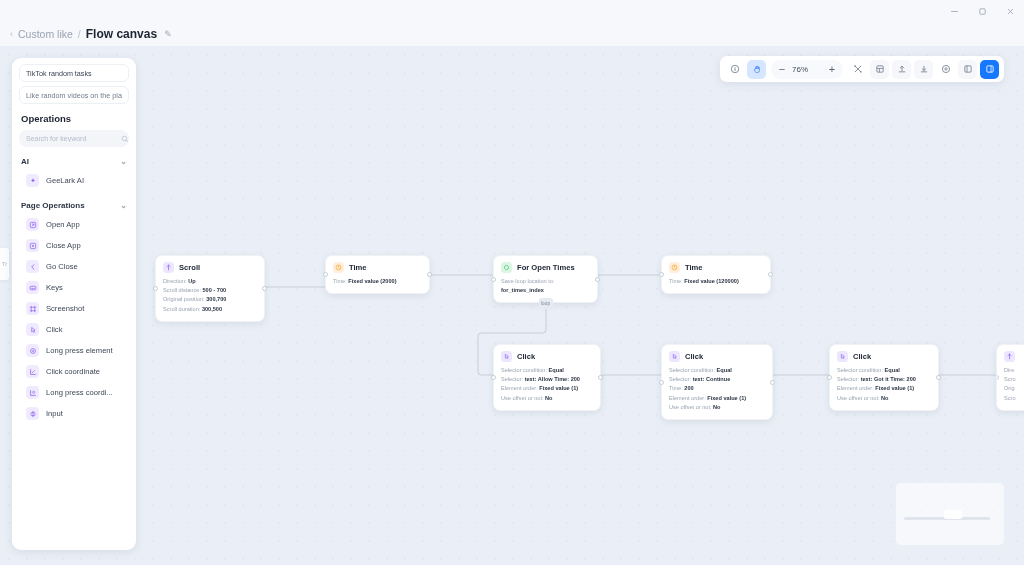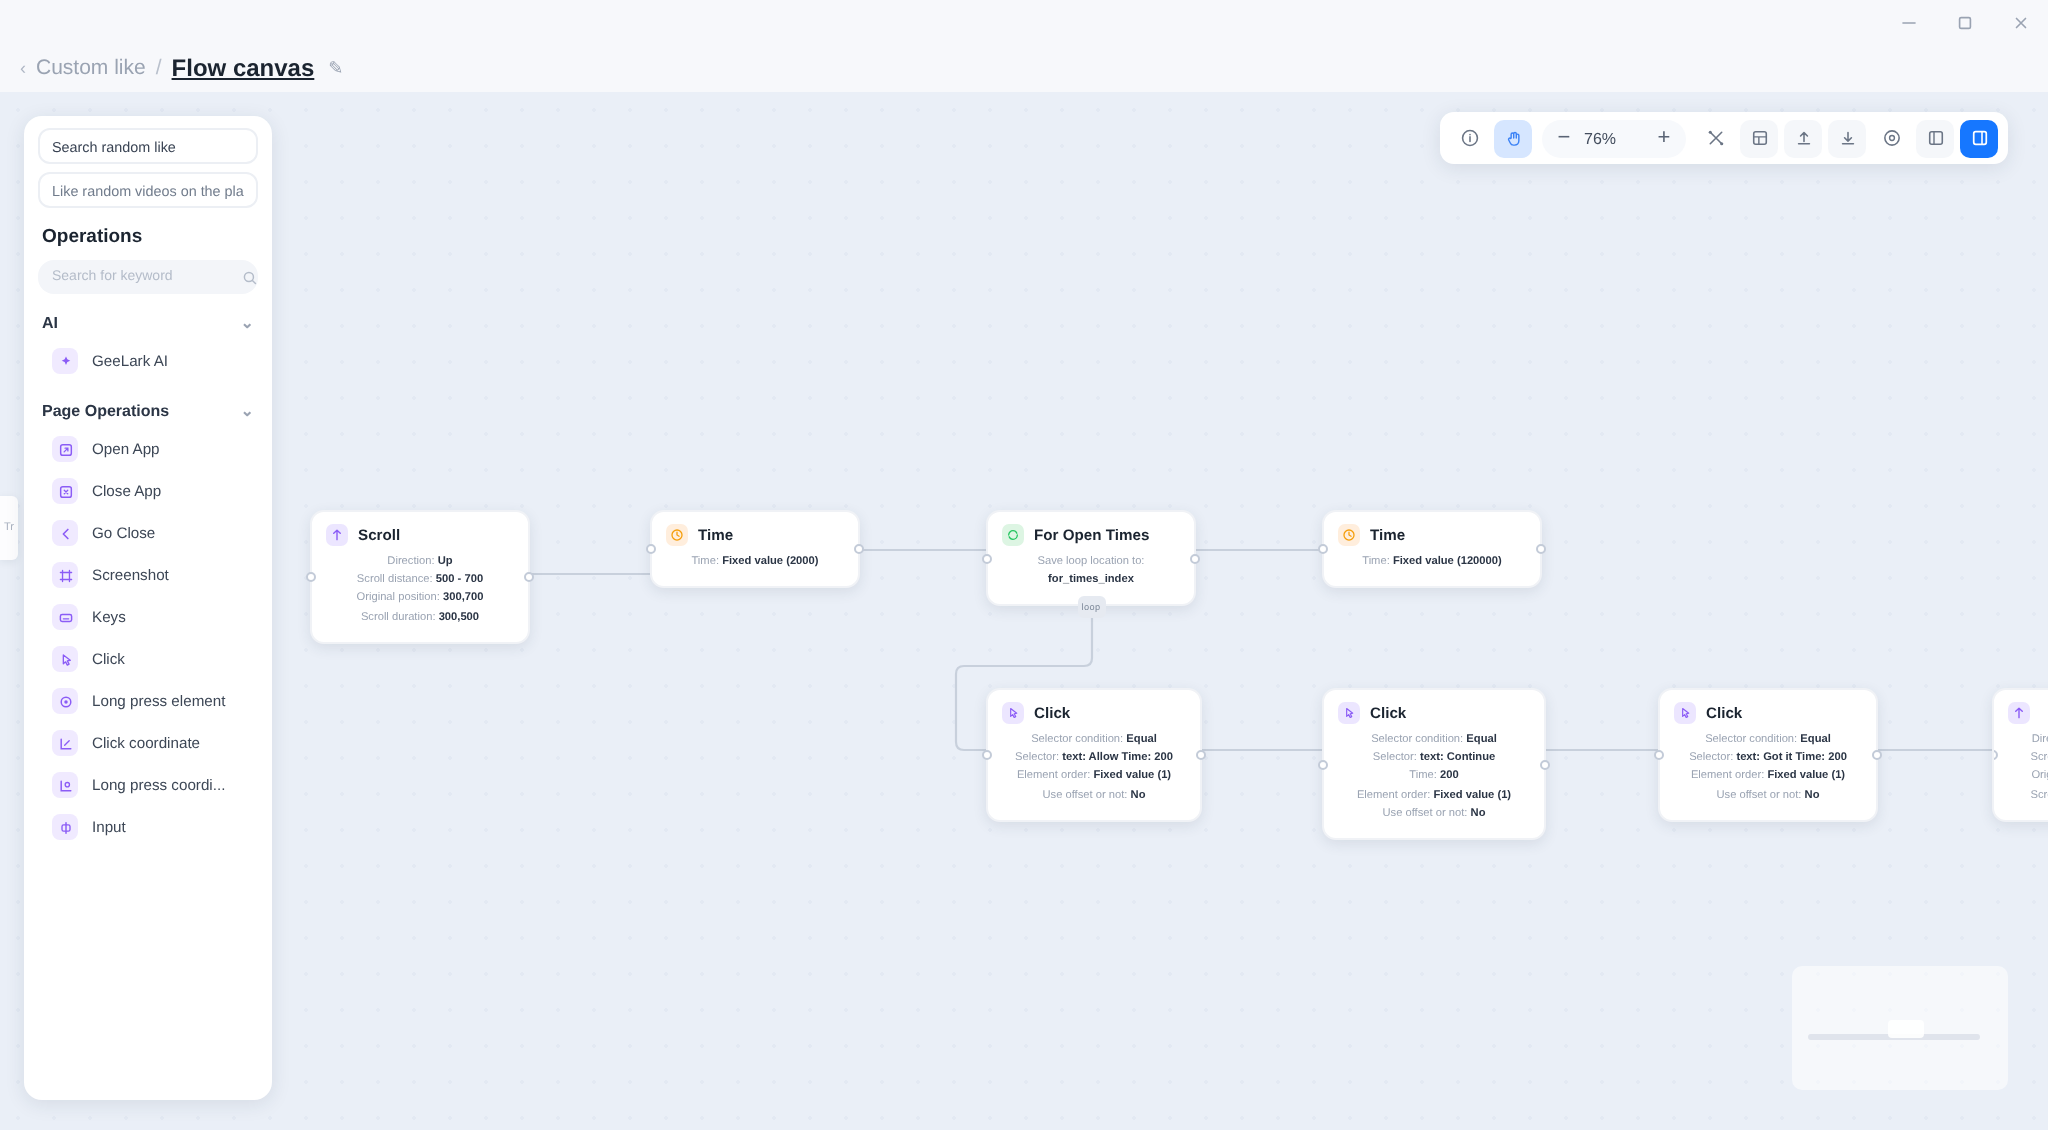--- a/index.html
+++ b/index.html
@@ -26,21 +26,21 @@
 
   
   .header {
     position: absolute; top: 22px; left: 0; width: 1024px; height: 24px;
     background: #f7f8fb;
     display: flex; align-items: center; padding-left: 10px; gap: 5px;
   }
   .bc-back { color: #aeb6c4; font-size: 9px; line-height: 1; }
   .bc-parent { color: #9aa3b2; font-size: 10.5px; }
   .bc-sep { color: #b9c0cc; font-size: 10.5px; }
-  .bc-current { color: #1b2430; font-size: 12px; font-weight: bold; text-decoration: underline; }
+  .bc-current { color: #1b2430; font-size: 12px; font-weight: bold; }
   .bc-edit { color: #9aa3b2; font-size: 9px; margin-left: 2px; }
 
   
   .canvas {
     position: absolute; top: 46px; left: 0; width: 1024px; height: 519px;
     background: #eaeff7;
     overflow: hidden;
   }
   .canvas::before {
     content: ""; position: absolute; inset: 0;
@@ -139,21 +139,20 @@
   }
   .zval { font-size: 8px; color: #444e5e; min-width: 30px; text-align: left; }
 
   
   .node {
     position: absolute; background: #ffffff; border-radius: 7px;
     box-shadow: 0 2px 7px rgba(40,55,80,.10);
     border: 1px solid #f0f2f6;
     padding: 6px 7px 7px 7px;
     z-index: 10;
-    text-align: center;
   }
   .node-head {
     display: flex; align-items: center; gap: 5px; margin-bottom: 4px;
   }
   .node-ico {
     width: 11px; height: 11px; border-radius: 3.5px;
     display: flex; align-items: center; justify-content: center; flex: none;
   }
   .node-ico svg { display: block; }
   .ico-purple { background: #ece6ff; color: #8b5cf6; }
@@ -447,21 +446,21 @@
 
     <div class="minimap">
       <div class="mm-bar"></div>
       <div class="mm-node"></div>
     </div>
   </div>
 
   <div class="left-stub">Tr</div>
 
   <div class="panel">
-    <div class="task-chip">Search random like</div>
+    <div class="task-chip">TikTok random tasks</div>
     <div class="task-chip desc">Like random videos on the pla</div>
     <div class="panel-title">Operations</div>
     <div class="search">
       <input placeholder="Search for keyword" style="">
       <span class="mag">
         <svg width="8" height="8" viewBox="0 0 12 12">
             <circle cx="5.2" cy="5.2" r="3.4" stroke="currentColor" stroke-width="1.1" fill="none"></circle>
             <path d="M7.8 7.8l2.3 2.3" stroke="currentColor" stroke-width="1.1" stroke-linecap="round"></path>
           </svg>
       </span>
@@ -509,33 +508,33 @@
         <span class="op-ico">
           <svg width="8" height="8" viewBox="0 0 12 12">
               <path d="M7.4 2.6L4 6l3.4 3.4" stroke="currentColor" stroke-width="1.2" fill="none" stroke-linecap="round" stroke-linejoin="round"></path>
             </svg>
         </span>
         <span>Go Close</span>
       </div>
       <div class="op-item">
         <span class="op-ico">
           <svg width="8" height="8" viewBox="0 0 12 12">
-              <path d="M3.4 1.8v8.4M1.8 3.4h8.4M8.6 1.8v8.4M1.8 8.6h8.4" stroke="currentColor" stroke-width="1" stroke-linecap="round"></path>
-            </svg>
-        </span>
-        <span>Screenshot</span>
-      </div>
-      <div class="op-item">
-        <span class="op-ico">
-          <svg width="8" height="8" viewBox="0 0 12 12">
               <rect x="1.8" y="3.4" width="8.4" height="5.2" rx="1.3" stroke="currentColor" stroke-width="1.1" fill="none"></rect>
               <path d="M4 6.6h4" stroke="currentColor" stroke-width="1" stroke-linecap="round"></path>
             </svg>
         </span>
         <span>Keys</span>
+      </div>
+      <div class="op-item">
+        <span class="op-ico">
+          <svg width="8" height="8" viewBox="0 0 12 12">
+              <path d="M3.4 1.8v8.4M1.8 3.4h8.4M8.6 1.8v8.4M1.8 8.6h8.4" stroke="currentColor" stroke-width="1" stroke-linecap="round"></path>
+            </svg>
+        </span>
+        <span>Screenshot</span>
       </div>
       <div class="op-item">
         <span class="op-ico">
           <svg width="8" height="8" viewBox="0 0 12 12">
               <path d="M4 2.2l5.2 4-2.2.5 1.3 2.4-1.3.7-1.3-2.4-1.7 1.5z" stroke="currentColor" stroke-width="1" fill="none" stroke-linejoin="round"></path>
             </svg>
         </span>
         <span>Click</span>
       </div>
       <div class="op-item">

